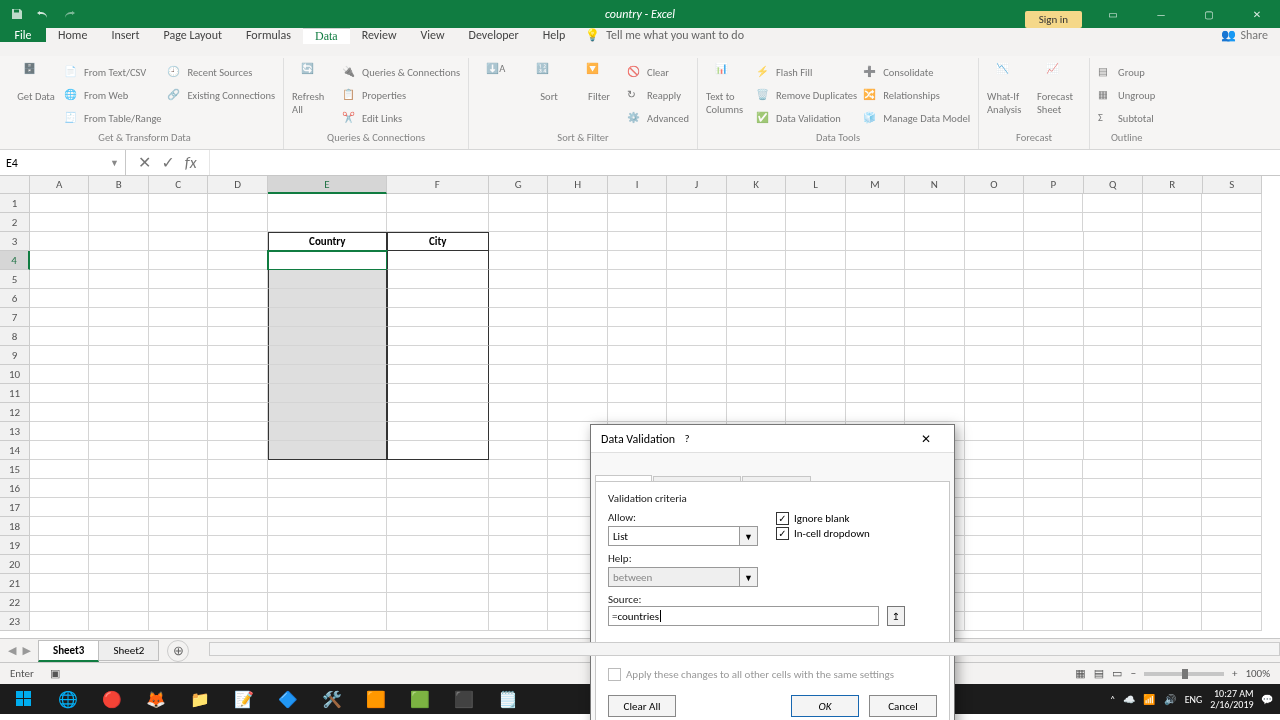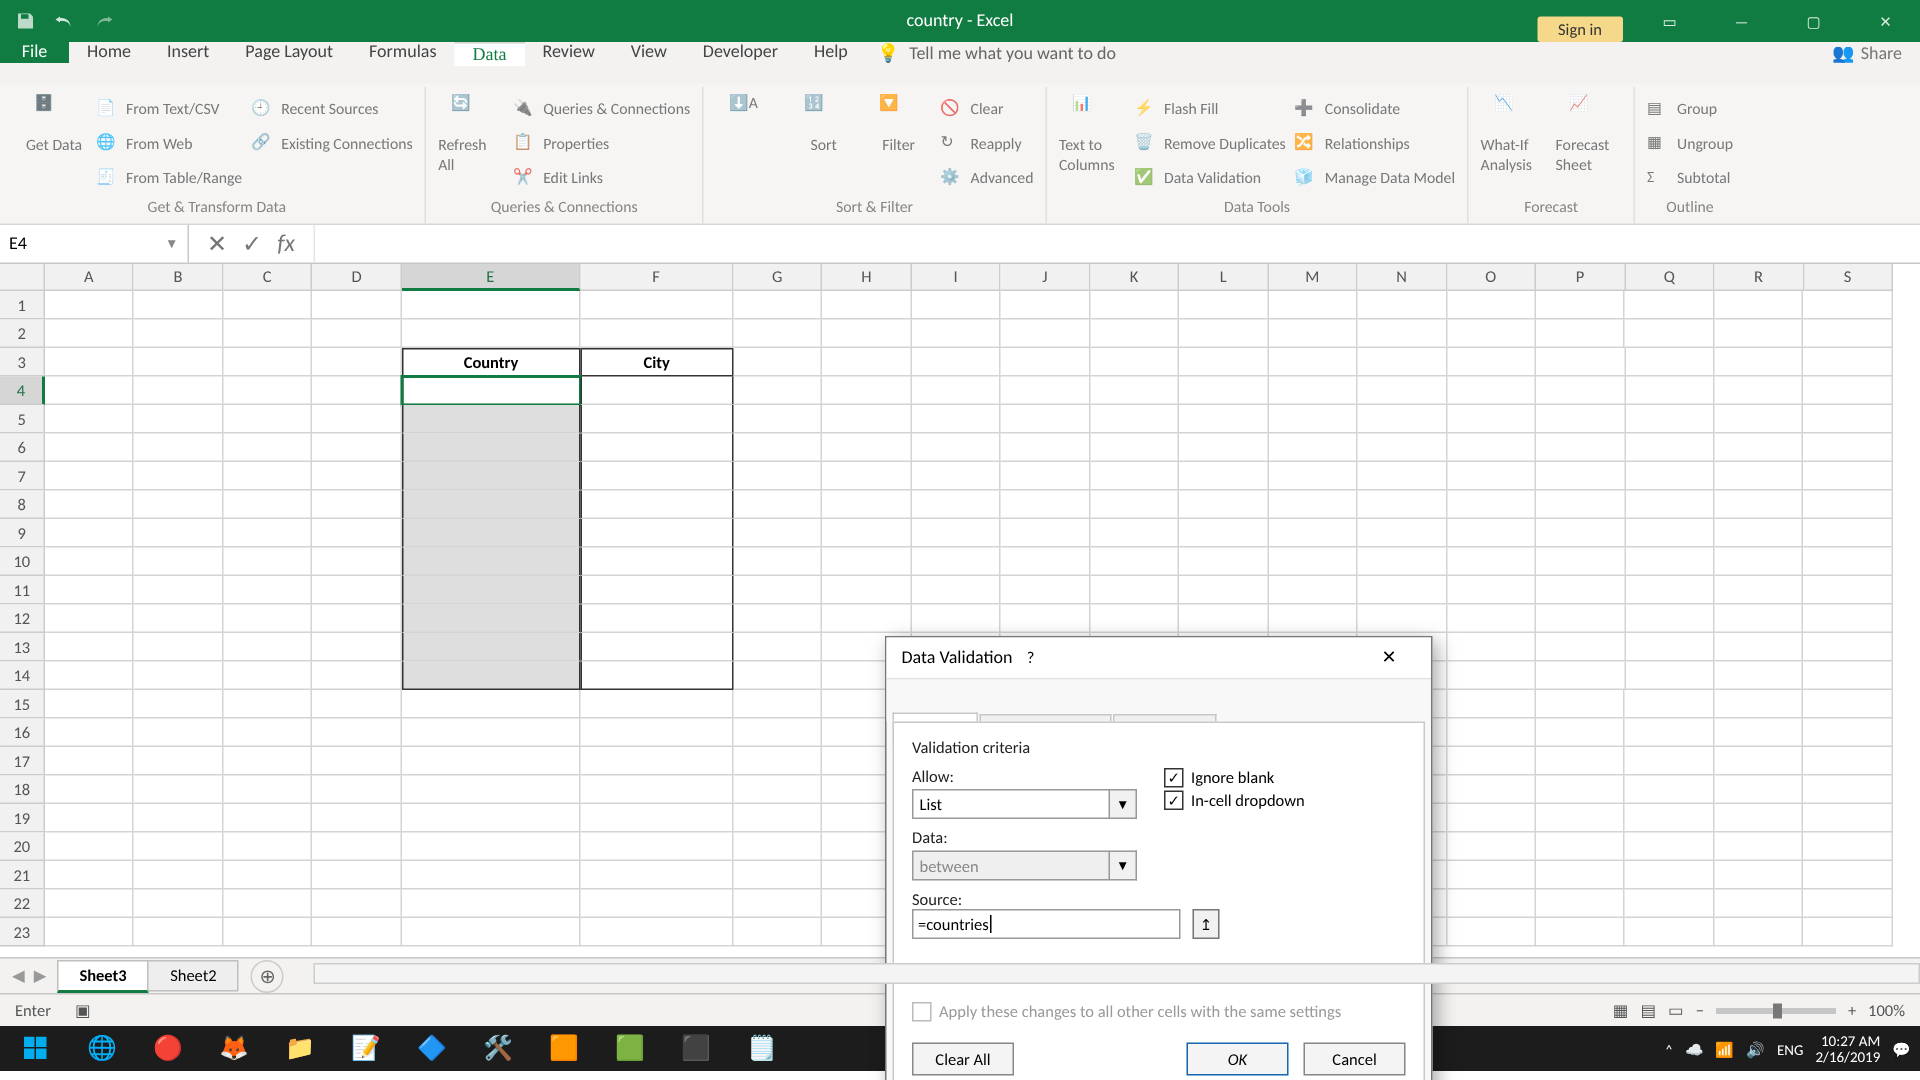--- a/index.html
+++ b/index.html
@@ -2,21 +2,21 @@
 <html><head>
 <meta charset="utf-8">
 <style>
 * { box-sizing: border-box; margin: 0; padding: 0; font-family: "Segoe UI", Calibri, sans-serif; }
 body { width: 1280px; height: 720px; overflow: hidden; background: #fff; position: relative; }
 
 
 .titlebar { height: 28px; background: #107c41; display: flex; align-items: center; color: #fff; font-size: 12px; position: relative; }
 .titlebar .qat { display: flex; align-items: center; gap: 4px; padding: 0 6px; }
 .titlebar .qat-btn { width: 22px; height: 22px; display: flex; align-items: center; justify-content: center; opacity: .9; }
-.titlebar .title { position: absolute; left: 50%; transform: translateX(-50%); color: #fff; }
+.titlebar .title { position: absolute; left: 50%; transform: translateX(-50%); color: #fff; font-style: italic; }
 .titlebar .right { margin-left: auto; display: flex; align-items: flex-end; gap: 2px; }
 .signin { background: #f5d889; color: #333; padding: 2px 14px; border-radius: 2px; margin-right: 6px; font-size: 11px; }
 .winbtn { width: 46px; height: 28px; display: flex; align-items: center; justify-content: center; color: #fff; opacity: .85; font-size: 10px; }
 
 
 .ribbon-tabs { height: 28px; background: #f3f2f1; display: flex; align-items: flex-start; font-size: 12px; border-bottom: 0; }
 .ribbon-tabs .file { background: #107c41; color: #fff; width: 46px; display: flex; align-items: center; justify-content: center; }
 .ribbon-tabs .tab { padding: 0 12px; display: flex; align-items: center; color: #444; cursor: default; }
 .ribbon-tabs .tab.active { background: #fff; color: #107c41; border-top: 1px solid #d0d0d0; font-family: Liberation Serif, serif; }
 .tellme { display: flex; align-items: center; gap: 6px; padding: 0 8px; color: #666; }
@@ -66,21 +66,21 @@
 .dlg .label { color: #222; }
 .dlg .combo { display: flex; margin-top: 2px; }
 .combo-box { width: 132px; height: 20px; border: 1px solid #999; background: #fff; display: flex; align-items: center; padding: 0 4px; font-size: 11px; }
 .combo-box.disabled { background: #efefef; color: #888; }
 .combo-arr { width: 18px; height: 20px; border: 1px solid #999; border-left: 0; background: #f1f1f1; display: flex; align-items: center; justify-content: center; font-size: 9px; }
 .checks { position: absolute; left: 180px; top: 30px; display: flex; flex-direction: column; gap: 2px; }
 .chk { display: flex; align-items: center; gap: 5px; }
 .chk .box { width: 13px; height: 13px; border: 1px solid #333; display: flex; align-items: center; justify-content: center; font-size: 10px; line-height: 1; }
 .src-wrap { margin-top: 6px; }
 .src-input { display: flex; }
-.src-box { width: 179px; height: 20px; border: 1px solid #999; background: #fff; padding: 0 3px; display: flex; align-items: center; font-size: 11px; }
+.src-box { width: 271px; height: 20px; border: 1px solid #999; background: #fff; padding: 0 3px; display: flex; align-items: center; font-size: 11px; }
 .src-btn { width: 18px; height: 20px; border: 1px solid #767676; margin-left: 8px; background: #f1f1f1; display: flex; align-items: center; justify-content: center; font-size: 10px; }
 .apply { display: flex; align-items: center; gap: 5px; margin-top: 42px; color: #999; }
 .apply .box { border-color: #bbb; }
 .dlg-buttons { display: flex; gap: 10px; margin-top: 14px; }
 .btn { width: 68px; height: 22px; border: 1px solid #888; background: #f4f4f4; font-size: 11px; display: flex; align-items: center; justify-content: center; }
 .btn.primary { border: 1.5px solid #1767b0; font-style: italic; }
 .spacer { flex: 1; }
 .highlight { position: absolute; left: 20px; top: 118px; width: 44px; height: 38px; border-radius: 50%; background: #ffee44; opacity: .65; z-index: -1; }
 
 .sheet-tabs { height: 24px; background: #f3f2f1; display: flex; align-items: center; font-size: 11px; border-top: 1px solid #c7c7c7; }
@@ -884,21 +884,21 @@
       <div class="checks">
         <div class="chk">
             <div class="box">✓</div>
             <span>Ignore blank</span>
           </div>
         <div class="chk">
             <div class="box">✓</div>
             <span>In-cell dropdown</span>
           </div>
       </div>
-      <div style="margin-top:6px" class="label">Data:</div>
+      <div style="margin-top:6px" class="label">Help:</div>
       <div class="combo">
         <div class="combo-box disabled">
             <span>between</span>
           </div>
         <div class="combo-arr">▼</div>
       </div>
       <div class="src-wrap">
         <div class="label">Source:</div>
         <div class="src-input">
           <div class="src-box">

